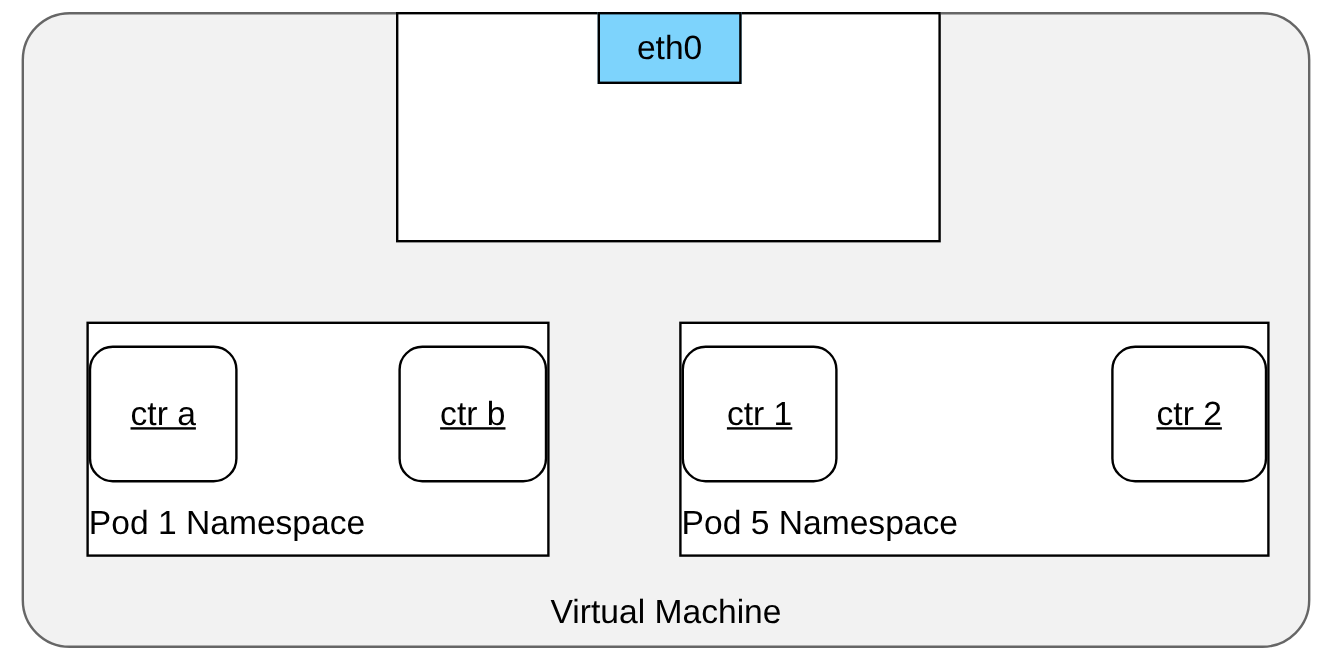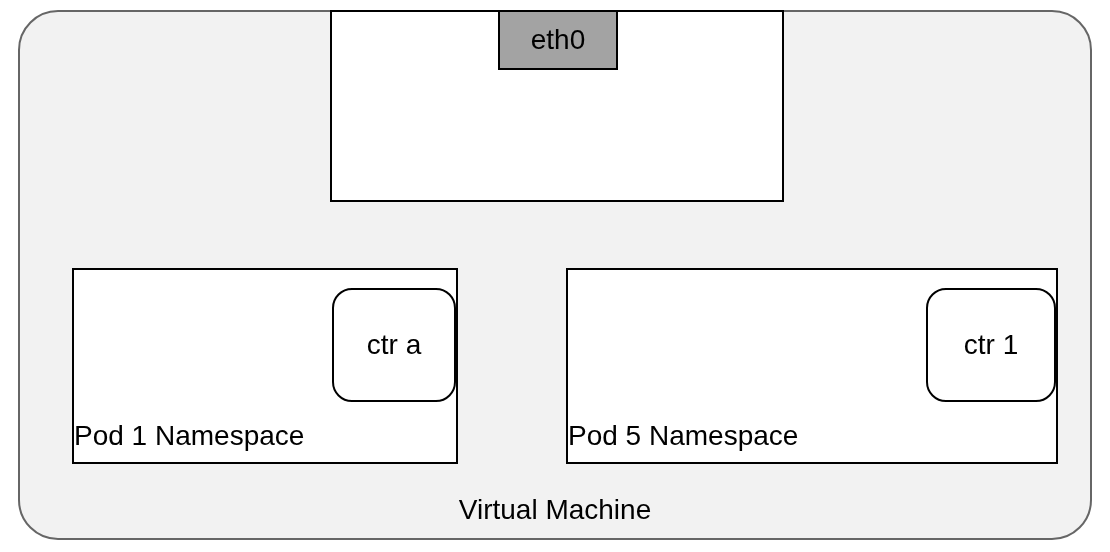--- a/index.html
+++ b/index.html
@@ -50,21 +50,21 @@
       text-align: center;
       font-size: 28px;
       color: #000000;
     }
     .eth-box {
       position: absolute;
       left: 166px;
       top: -2px;
       width: 120px;
       height: 60px;
-      background: #a3a3a3;
+      background: #7dd3fc;
       border: 2px solid #000000;
       display: flex;
       align-items: center;
       justify-content: center;
       font-size: 28px;
     }
     .pod1-ns {
       position: absolute;
       left: 52px;
       top: 256px;
@@ -89,22 +89,23 @@
       width: 100%;
       font-size: 28px;
       color: #000000;
     }
     .ctr-row {
       position: absolute;
       top: 18px;
       left: 0;
       width: 100%;
       display: flex;
-      justify-content: flex-end;
+      justify-content: space-between;
       gap: 30px;
+      text-decoration: underline;
     }
     .ctr-box {
       width: 124px;
       height: 114px;
       background: #ffffff;
       border: 2px solid #000000;
       border-radius: 20px;
       display: flex;
       align-items: center;
       justify-content: center;
@@ -127,25 +128,31 @@
     <div class="eth-box">
       <span>eth0</span>
     </div>
   </div>
 
   <div class="pod1-ns">
     <div class="ctr-row">
       <div class="ctr-box">
         <span>ctr a</span>
       </div>
+      <div class="ctr-box">
+        <span>ctr b</span>
+      </div>
     </div>
     <div class="pod-label">Pod 1 Namespace</div>
   </div>
 
   <div class="pod2-ns">
     <div class="ctr-row">
       <div class="ctr-box">
         <span>ctr 1</span>
       </div>
+      <div class="ctr-box">
+        <span>ctr 2</span>
+      </div>
     </div>
     <div class="pod-label">Pod 5 Namespace</div>
   </div>
 </div>
 
 </body></html>

